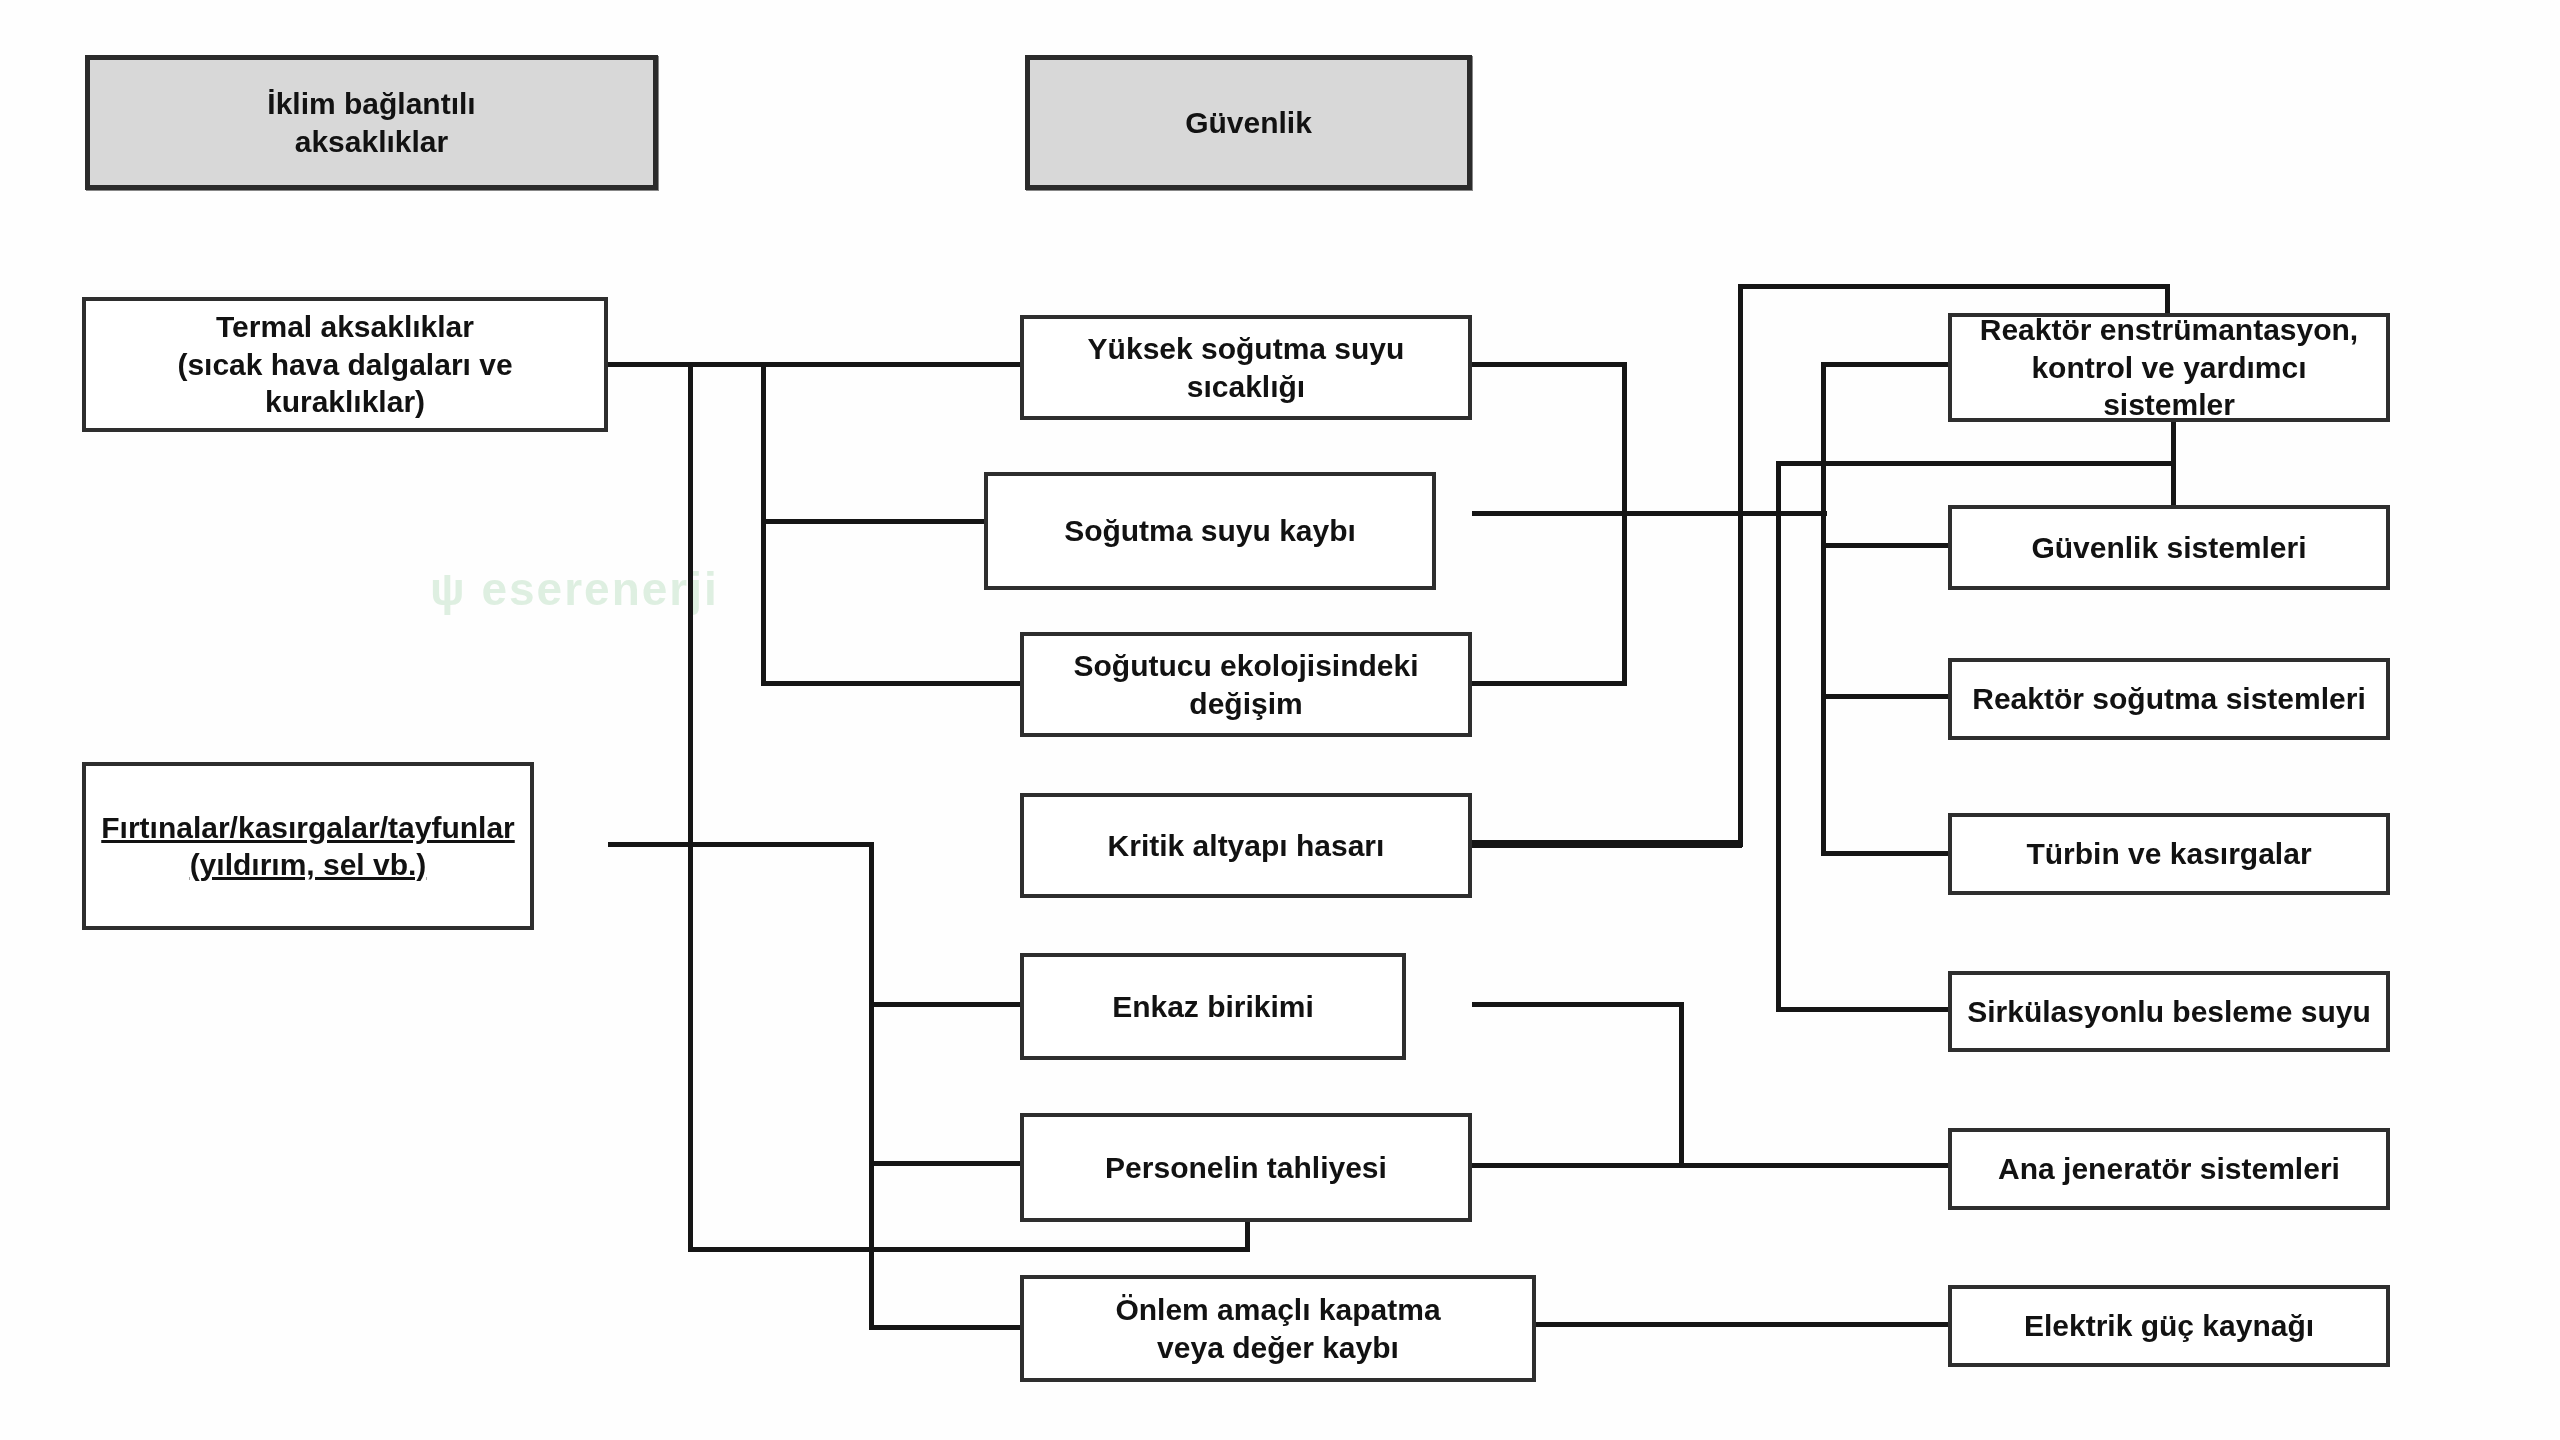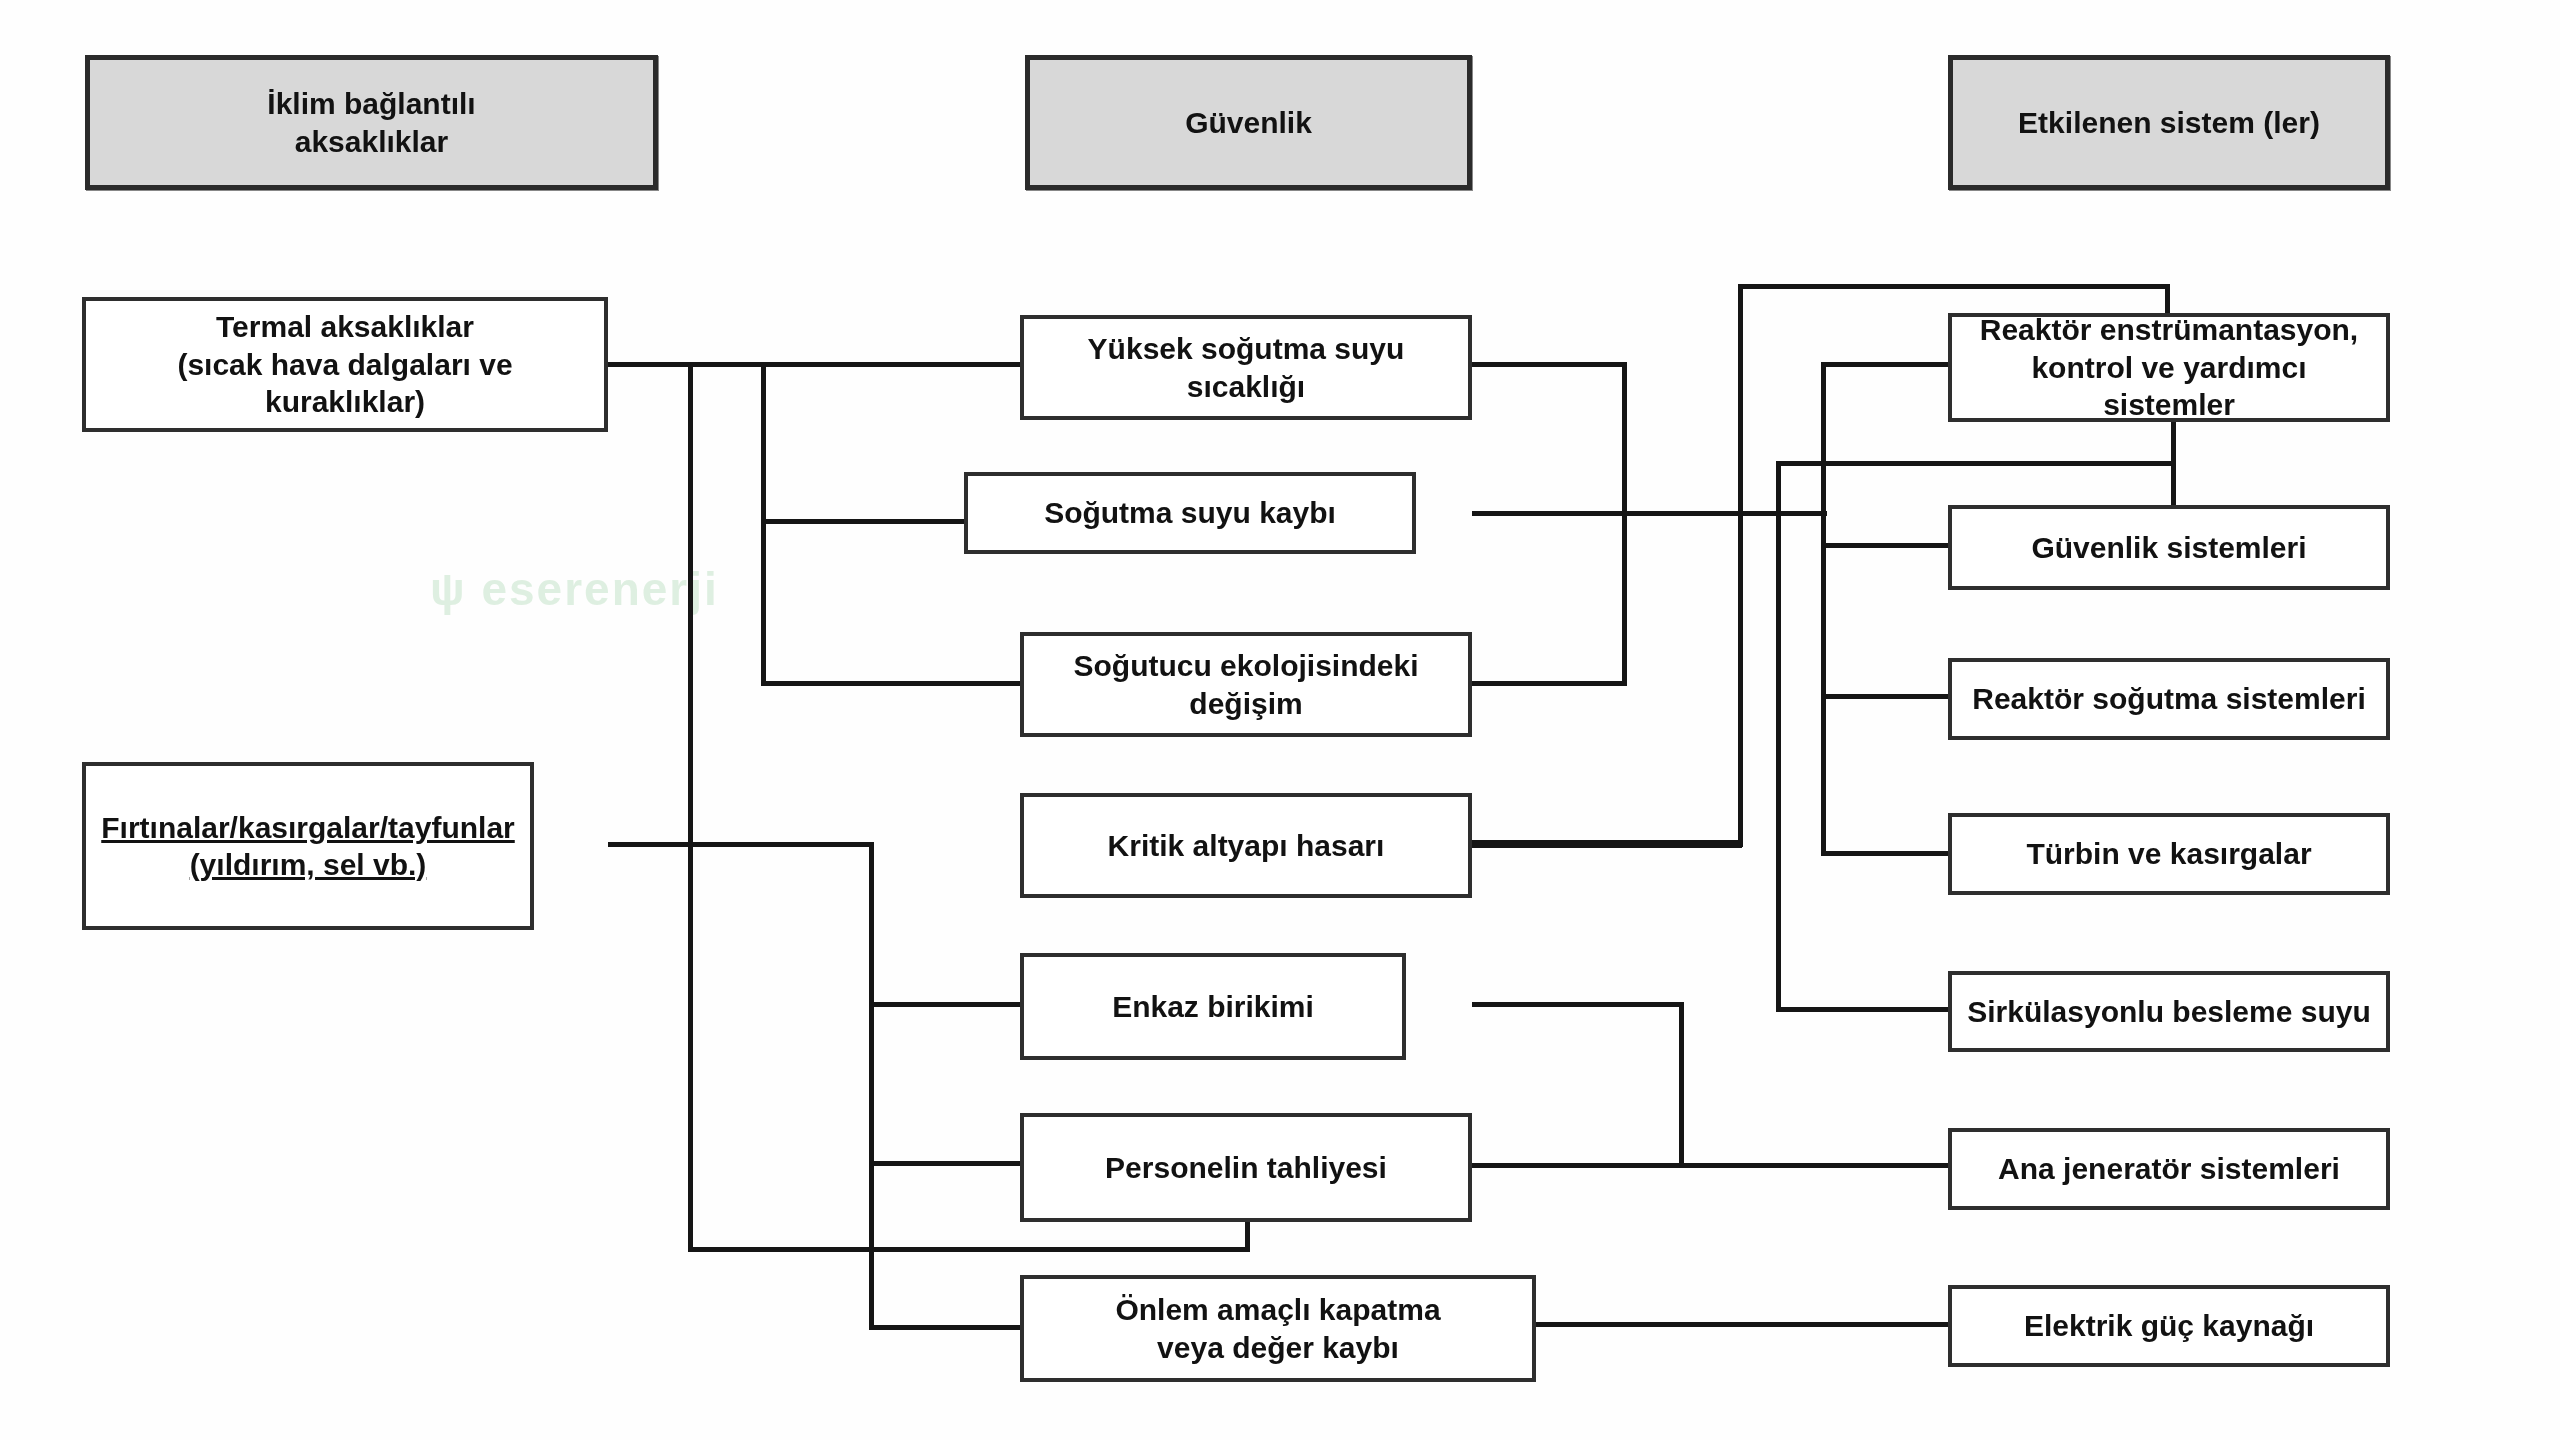--- a/index.html
+++ b/index.html
@@ -28,38 +28,35 @@
   <div class="watermark" style="left:250px;top:372px;font-size:50px;">ψ eserenerji</div>
   <div class="watermark" style="left:430px;top:562px;font-size:46px;opacity:0.28;">ψ eserenerji</div>
 
   <div class="node header" style="left:85px;top:55px;width:573px;height:135px;">
     <span>İklim bağlantılı
 aksaklıklar</span>
   </div>
   <div class="node header" style="left:1025px;top:55px;width:447px;height:135px;">
     <span>Güvenlik</span>
   </div>
-  <div class="node header" style="left:1948px;top:55px;width:442px;height:135px;">
-    <span>Etkilenen sistem (ler)</span>
-  </div>
 
   <div class="node" style="left:82px;top:297px;width:526px;height:135px;">
     <span>Termal aksaklıklar
 (sıcak hava dalgaları ve kuraklıklar)</span>
   </div>
   <div class="node" style="left:82px;top:762px;width:452px;height:168px;text-decoration:underline;">
     <span>Fırtınalar/kasırgalar/tayfunlar
 (yıldırım, sel vb.)</span>
   </div>
 
   <div class="node" style="left:1020px;top:315px;width:452px;height:105px;">
     <span>Yüksek soğutma suyu
 sıcaklığı</span>
   </div>
-  <div class="node" style="left:964px;top:472px;width:452px;height:82px;">
+  <div class="node" style="left:984px;top:472px;width:452px;height:118px;">
     <span>Soğutma suyu kaybı</span>
   </div>
   <div class="node" style="left:1020px;top:632px;width:452px;height:105px;">
     <span>Soğutucu ekolojisindeki değişim</span>
   </div>
   <div class="node" style="left:1020px;top:793px;width:452px;height:105px;">
     <span>Kritik altyapı hasarı</span>
   </div>
   <div class="node" style="left:1020px;top:953px;width:386px;height:107px;">
     <span>Enkaz birikimi</span>

